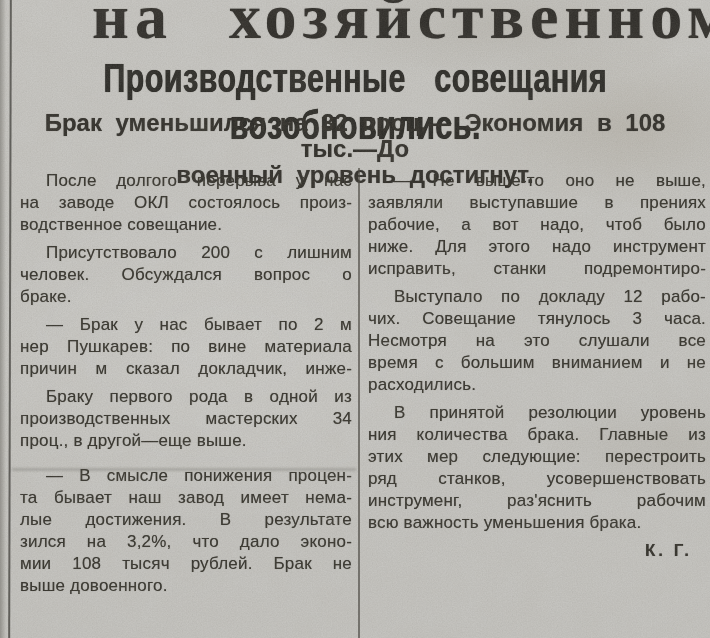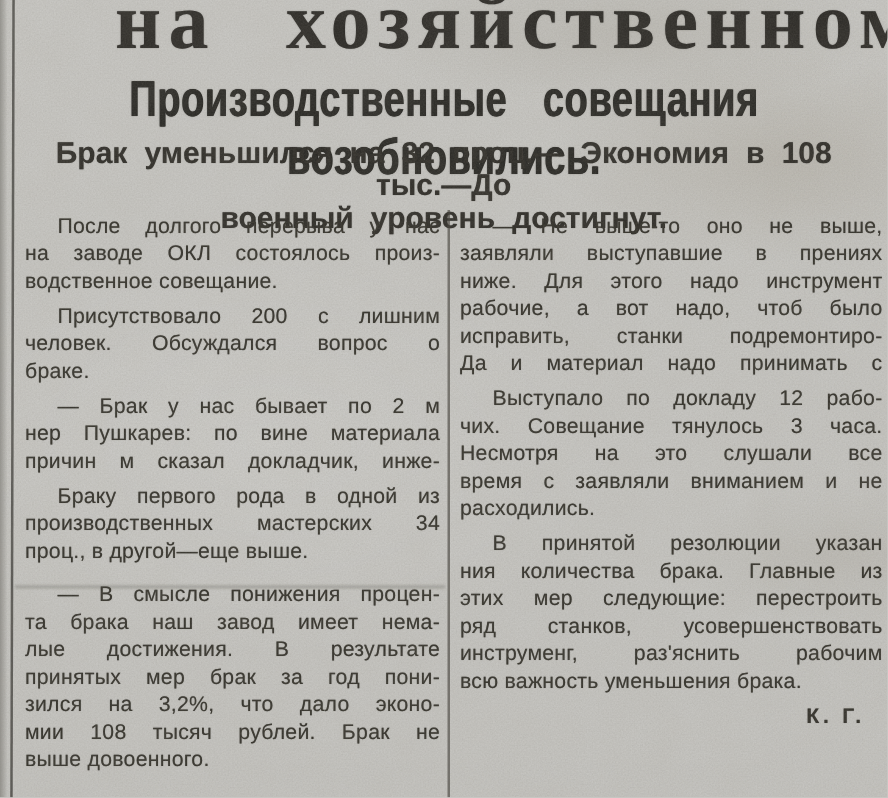--- a/index.html
+++ b/index.html
@@ -116,47 +116,45 @@
         <div class="line">нер Пушкарев: по вине материала</div>
         <div class="line">причин м сказал докладчик, инже-</div>
       </div>
       <div class="para">
         <div class="line first">Браку первого рода в одной из</div>
         <div class="line">производственных мастерских 34</div>
         <div class="line last">проц., в другой—еще выше.</div>
       </div>
       <div class="para gap-before">
         <div class="line first">— В смысле понижения процен-</div>
-        <div class="line">та брака наш завод имеет нема-</div>
+        <div class="line">та бывает наш завод имеет нема-</div>
         <div class="line">лые достижения. В результате</div>
-        <div class="line">принятых мер брак за год пони-</div>
         <div class="line">зился на 3,2%, что дало эконо-</div>
         <div class="line">мии 108 тысяч рублей. Брак не</div>
         <div class="line last">выше довоенного.</div>
       </div>
     </div>
 
     <div class="col col-right">
       <div class="para">
         <div class="line first">— Не выше-то оно не выше,</div>
         <div class="line">заявляли выступавшие в прениях</div>
+        <div class="line">рабочие, а вот надо, чтоб было</div>
         <div class="line">ниже. Для этого надо инструмент</div>
-        <div class="line">рабочие, а вот надо, чтоб было</div>
         <div class="line">исправить, станки подремонтиро-</div>
-        <div class="line">Да и материал надо принимать с</div>
       </div>
       <div class="para">
         <div class="line first">Выступало по докладу 12 рабо-</div>
         <div class="line">чих. Совещание тянулось 3 часа.</div>
         <div class="line">Несмотря на это слушали все</div>
-        <div class="line">время с заявляли вниманием и не</div>
+        <div class="line">время с большим вниманием и не</div>
         <div class="line last">расходились.</div>
       </div>
       <div class="para">
-        <div class="line first">В принятой резолюции указан</div>
+        <div class="line first">В принятой резолюции уровень</div>
         <div class="line">ния количества брака. Главные из</div>
         <div class="line">этих мер следующие: перестроить</div>
         <div class="line">ряд станков, усовершенствовать</div>
         <div class="line">инструменг, раз'яснить рабочим</div>
         <div class="line last">всю важность уменьшения брака.</div>
       </div>
       <div class="signature">К. Г.</div>
     </div>
 
   </div>

